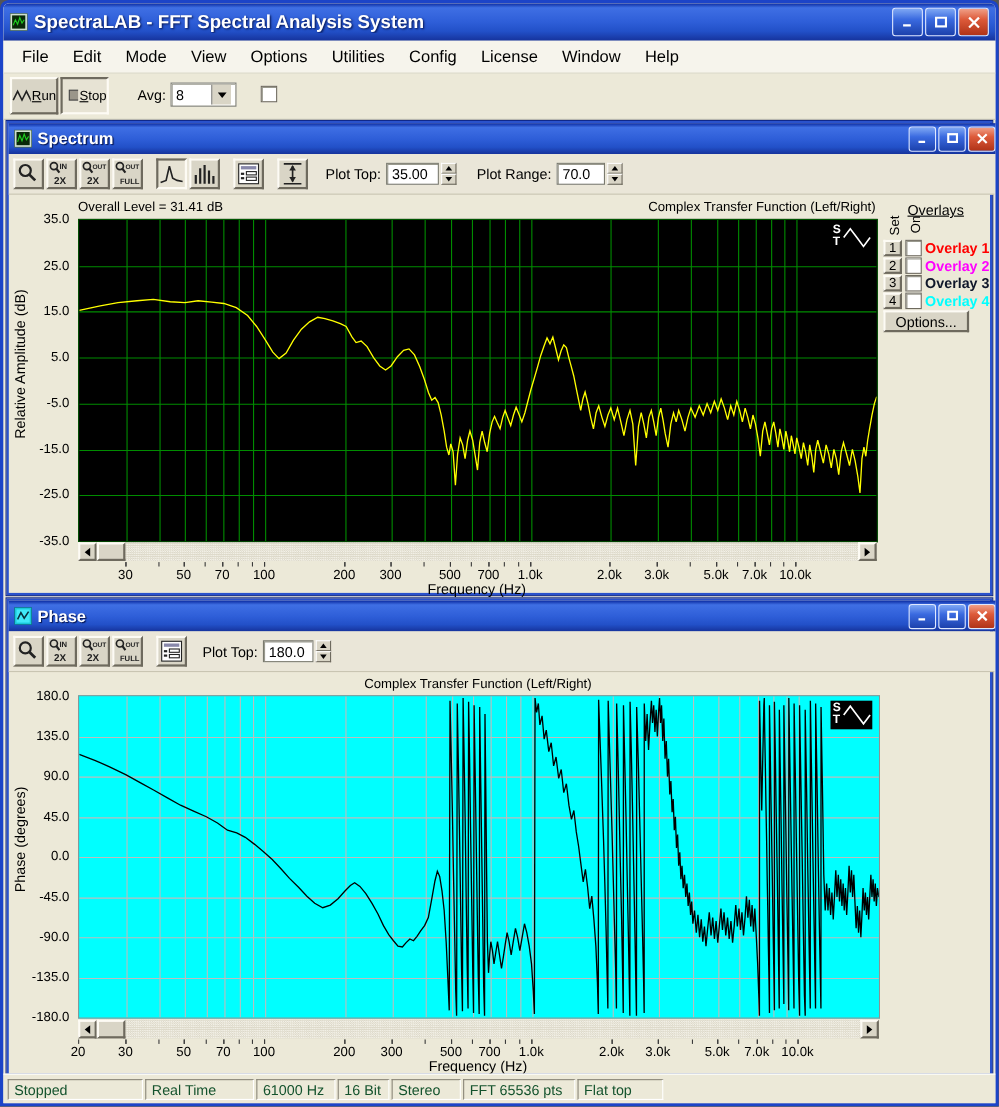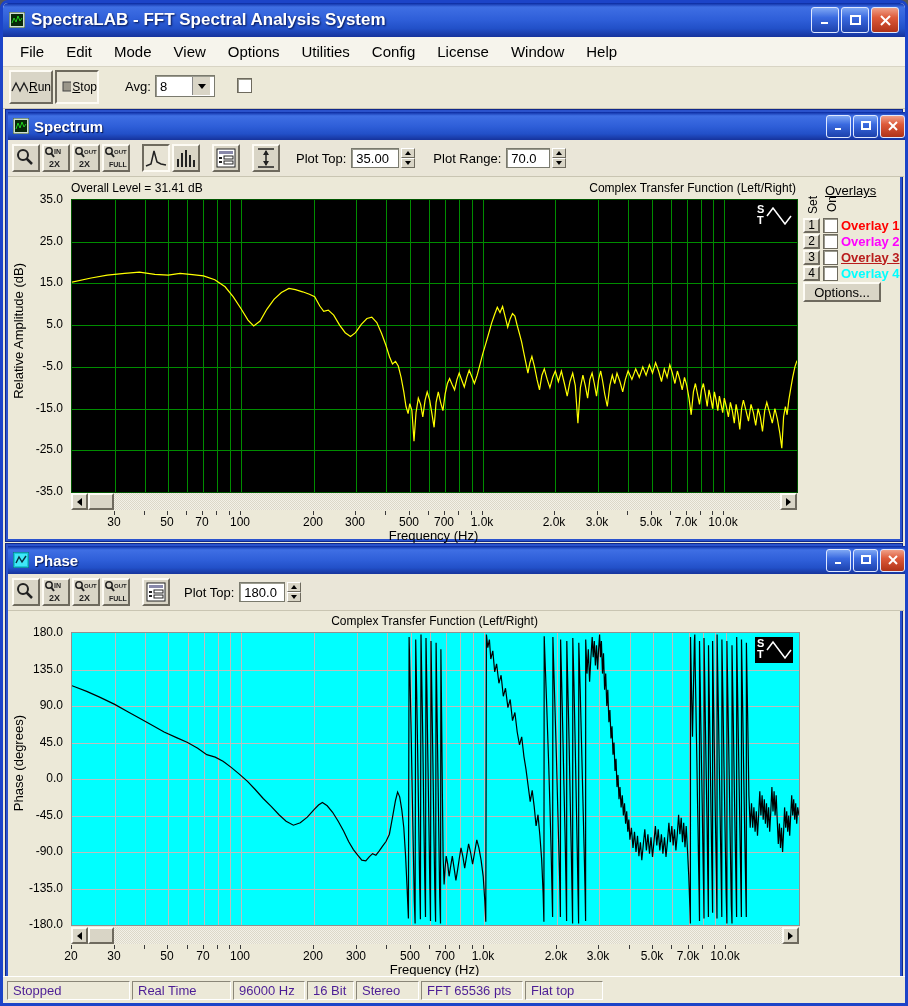--- a/index.html
+++ b/index.html
@@ -69,21 +69,21 @@
   
   .ov-header{font-size:13px;color:#000;text-decoration:underline;}
   .ov-row{position:absolute;display:flex;align-items:center;gap:3px;height:16px;}
   .ov-num{width:17px;height:15px;font-size:12px;}
   .ov-label{font-size:13px;font-weight:bold;white-space:nowrap;}
   .ov-col{font-size:12px;color:#000;}
   
   #statusbar{left:0;right:0;bottom:0;height:26px;background:#ece9d8;display:flex;align-items:center;
     gap:2px;padding-left:4px;border-top:1px solid #fff;}
   .status-panel{height:19px;border:1px solid;border-color:#8a8678 #fff #fff #8a8678;
-    font-size:13px;display:flex;align-items:center;padding:0 5px;box-sizing:border-box;color:#4c1d95;white-space:nowrap;}
+    font-size:13px;display:flex;align-items:center;padding:0 5px;box-sizing:border-box;color:#14532d;white-space:nowrap;}
 </style>
 </head>
 <body>
 
 <div id="app">
 
   <div class="abs titlebar">
     <svg class="icon16" viewBox="0 0 16 16">
         <rect width="16" height="16" fill="#cfe0d0" stroke="#305030"></rect>
         <rect x="2" y="2" width="12" height="12" fill="#082808"></rect>
@@ -406,21 +406,21 @@
         <span class="ov-label" style="color: rgb(255, 0, 0);">Overlay 1</span>
       </div>
       <div class="ov-row" style="left: 800px; top: 230px;">
         <div class="btn3d ov-num">2</div>
         <div class="checkbox"></div>
         <span class="ov-label" style="color: rgb(255, 0, 255);">Overlay 2</span>
       </div>
       <div class="ov-row" style="left: 800px; top: 246px;">
         <div class="btn3d ov-num">3</div>
         <div class="checkbox"></div>
-        <span class="ov-label" style="color: #b91c1c; text-decoration: underline;">Overlay 3</span>
+        <span class="ov-label" style="color: #0f172a;">Overlay 3</span>
       </div>
       <div class="ov-row" style="left: 800px; top: 262px;">
         <div class="btn3d ov-num">4</div>
         <div class="checkbox"></div>
         <span class="ov-label" style="color: rgb(0, 255, 255);">Overlay 4</span>
       </div>
     </div>
   <div class="abs btn3d" style="left:800px;top:279px;width:78px;height:20px;font-size:13px;">
       <span>Options...</span>
     </div>
@@ -637,19 +637,19 @@
       <span class="xtick" style="left: 527px;">3.0k</span>
       <span class="xtick" style="left: 581px;">5.0k</span>
       <span class="xtick" style="left: 617px;">7.0k</span>
       <span class="xtick" style="left: 654px;">10.0k</span>
     </div>
   <div class="abs small-txt" style="left:68px;top:959px;width:727px;text-align:center;font-size:13px;">Frequency (Hz)</div>
 
   <div class="abs" id="statusbar">
       <div class="status-panel" style="width: 123px;">Stopped</div>
       <div class="status-panel" style="width: 99px;">Real Time</div>
-      <div class="status-panel" style="width: 72px;">96000 Hz</div>
+      <div class="status-panel" style="width: 72px;">61000 Hz</div>
       <div class="status-panel" style="width: 47px;">16 Bit</div>
       <div class="status-panel" style="width: 63px;">Stereo</div>
       <div class="status-panel" style="width: 102px;">FFT 65536 pts</div>
       <div class="status-panel" style="width: 78px;">Flat top</div>
     </div>
 </div>
 
 </body></html>

